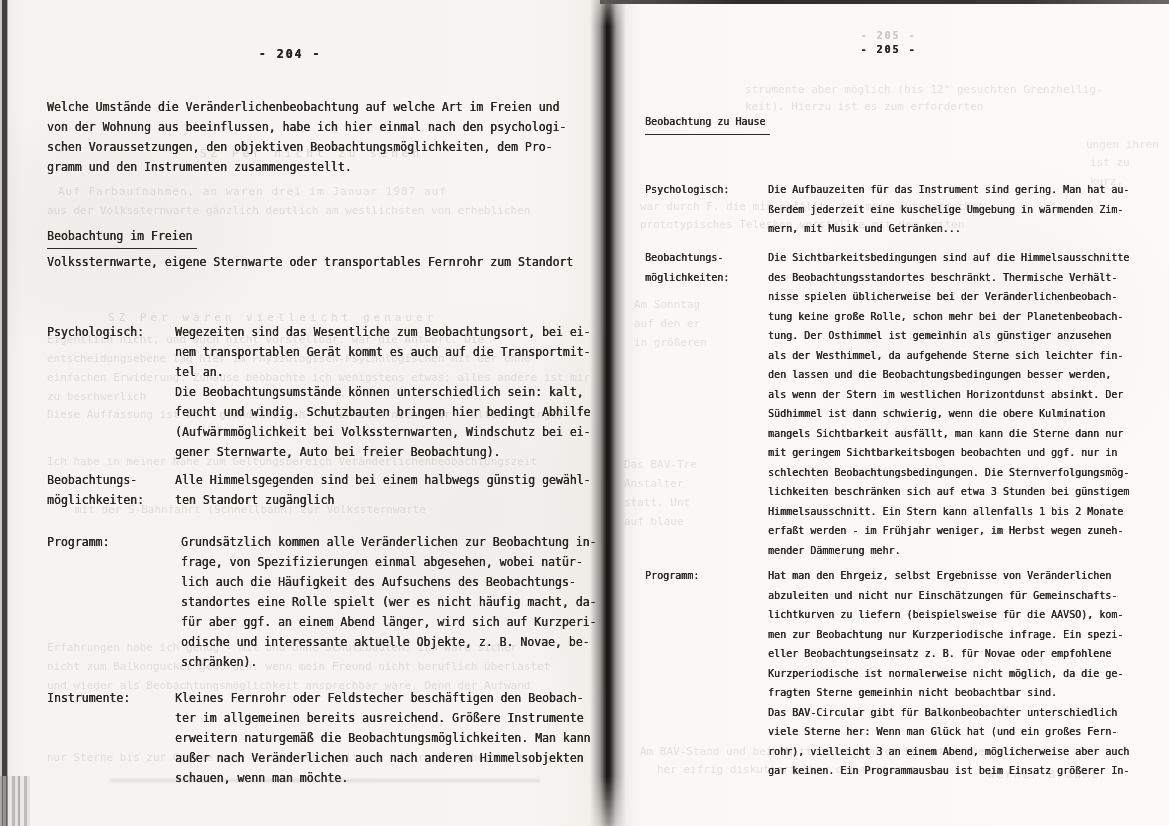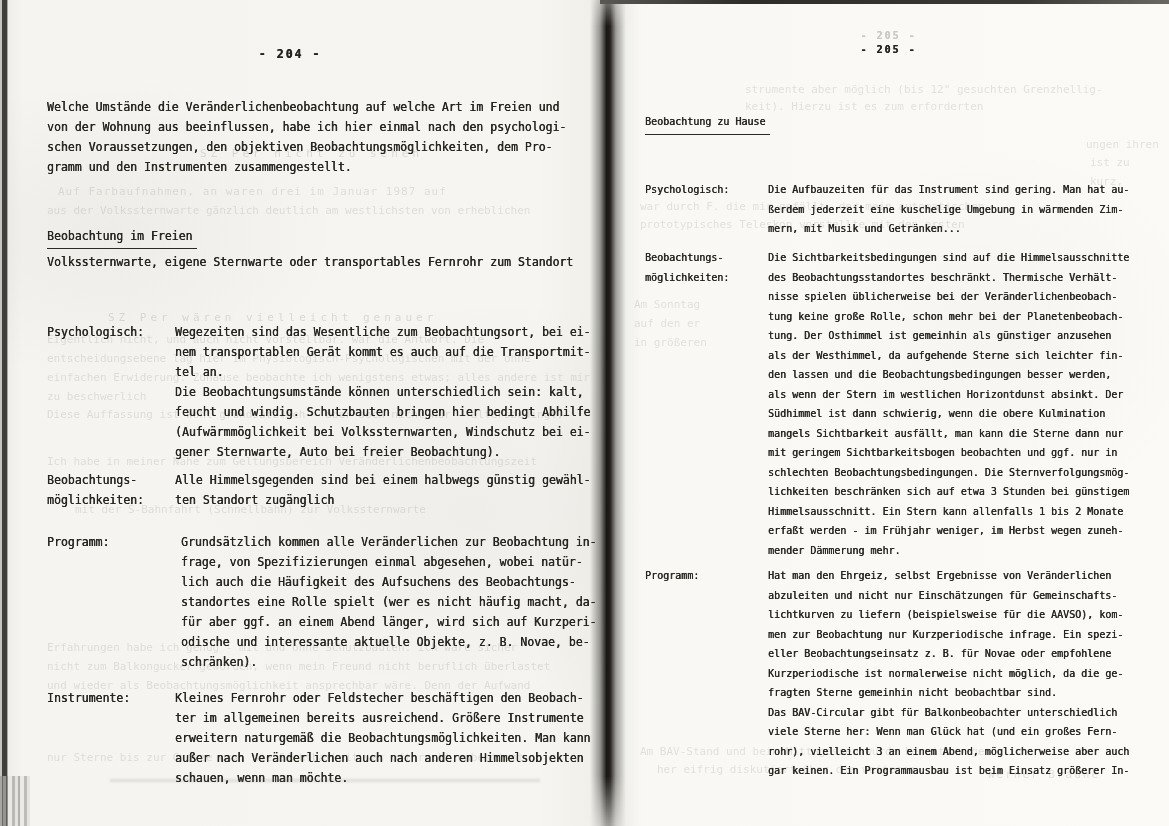--- a/index.html
+++ b/index.html
@@ -119,20 +119,24 @@
 
     <div class="bleed" style="left:137px;top:80px;">strumente aber möglich (bis 12" gesuchten Grenzhellig-</div>
     <div class="bleed" style="left:137px;top:97px;">keit). Hierzu ist es zum erforderten</div>
     <div class="bleed" style="left:478px;top:135px;">ungen ihren</div>
     <div class="bleed" style="left:482px;top:153px;">ist zu kurz,</div>
     <div class="bleed" style="left:32px;top:197px;">war durch F. die mir gefällt, der mein automatischen</div>
     <div class="bleed" style="left:32px;top:215px;">prototypisches Teleskop vorstellte mit den ersten</div>
     <div class="bleed" style="left:26px;top:295px;">Am Sonntag
 auf den er
 in größeren</div>
+    <div class="bleed" style="left:16px;top:455px;">Das BAV-Tre
+Anstalter
+statt. Unt
+auf blaue</div>
     <div class="bleed" style="left:32px;top:742px;">Am BAV-Stand und beim Mittagessen wurde bereits wegen</div>
     <div class="bleed" style="left:49px;top:760px;">her eifrig diskutiert über die weiteren</div>
     <div class="bleed" style="left:380px;top:765px;letter-spacing:2px;">Werner Braune</div>
 
     <div class="t pagenum ghost" style="left:0;top:26px;width:561px;">- 205 -</div>
     <div class="t pagenum" style="left:0;top:40px;width:561px;">- 205 -</div>
 
     <div class="t" style="left:37px;top:112px;"><span class="hd">Beobachtung zu Hause</span></div>
 
 

